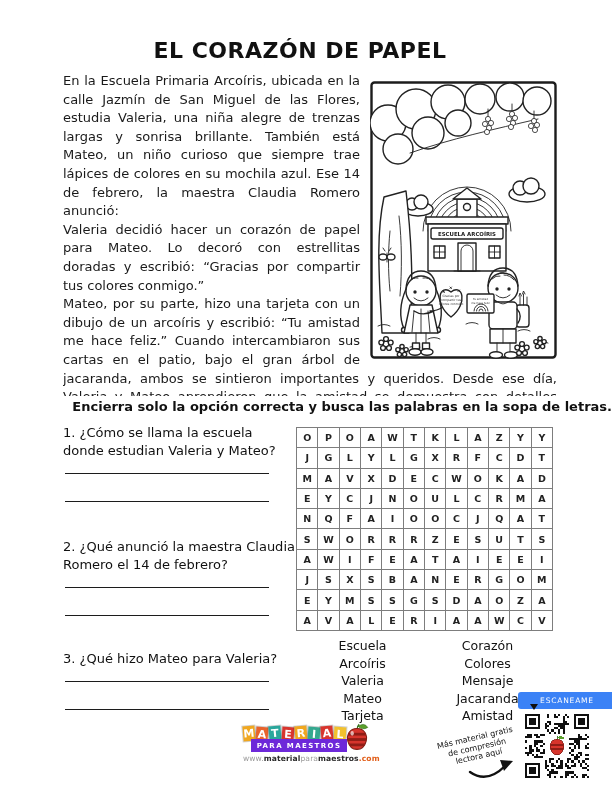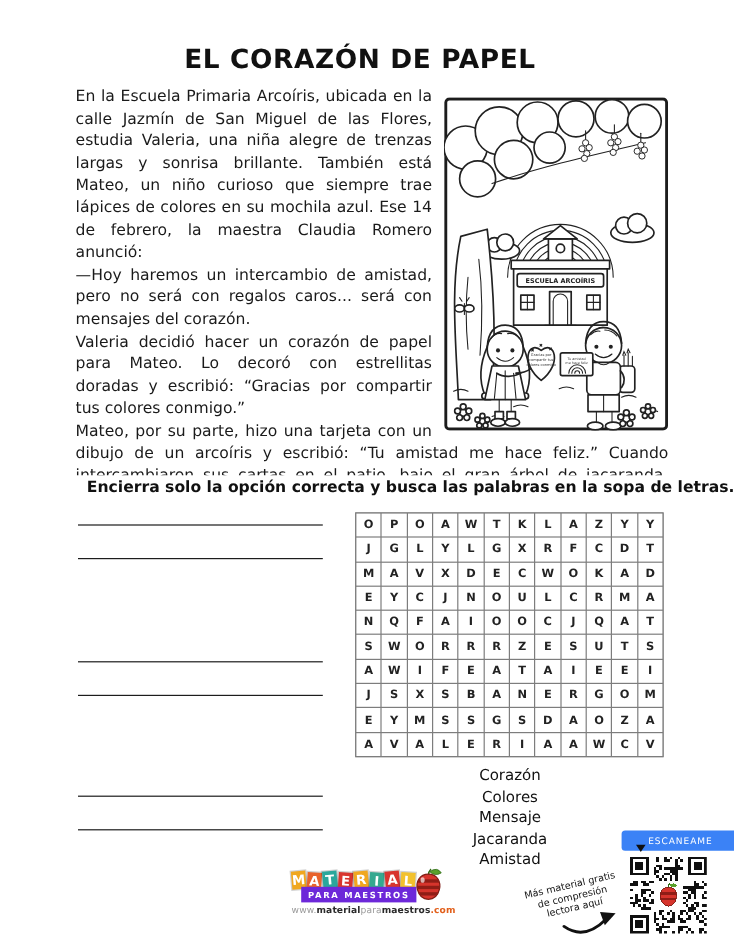--- a/index.html
+++ b/index.html
@@ -238,37 +238,39 @@
             <circle class="wh" cx="0" cy="-4.4" r="2.1"></circle>
             <circle class="wh" cx="4.1" cy="-1.3" r="2.1"></circle>
             <circle class="wh" cx="2.6" cy="3.5" r="2.1"></circle>
             <circle class="wh" cx="-2.6" cy="3.5" r="2.1"></circle>
             <circle class="wh" cx="-4.1" cy="-1.3" r="2.1"></circle>
           </g>
       </g>
     </svg>
   </div>
   <p>En la Escuela Primaria Arcoíris, ubicada en la calle Jazmín de San Miguel de las Flores, estudia Valeria, una niña alegre de trenzas largas y sonrisa brillante. También está Mateo, un niño curioso que siempre trae lápices de colores en su mochila azul. Ese 14 de febrero, la maestra Claudia Romero anunció:</p>
-  <p>—Hoy haremos un intercambio de amistad, pero no será con regalos caros... será con mensajes del corazón.</p>
   <p>Valeria decidió hacer un corazón de papel para Mateo. Lo decoró con estrellitas doradas y escribió: “Gracias por compartir tus colores conmigo.”</p>
   <p>Mateo, por su parte, hizo una tarjeta con un dibujo de un arcoíris y escribió: “Tu amistad me hace feliz.” Cuando intercambiaron sus cartas en el patio, bajo el gran árbol de jacaranda, ambos se sintieron importantes y queridos. Desde ese día, Valeria y Mateo aprendieron que la amistad se demuestra con detalles sencillos y sinceros.</p>
 </div>
 
 <div class="instruction">Encierra solo la opción correcta y busca las palabras en la sopa de letras.</div>
 
 <div class="questions">
   <div class="q q1">
+    <div class="q-text"><span>1.</span> <span>¿Cómo se llama la escuela donde estudian Valeria y Mateo?</span></div>
     <div class="ans-line first"></div>
     <div class="ans-line second"></div>
   </div>
   <div class="q q2">
+    <div class="q-text"><span>2.</span> <span>¿Qué anunció la maestra Claudia Romero el 14 de febrero?</span></div>
     <div class="ans-line first"></div>
     <div class="ans-line second"></div>
   </div>
   <div class="q q3">
+    <div class="q-text"><span>3.</span> <span>¿Qué hizo Mateo para Valeria?</span></div>
     <div class="ans-line first"></div>
     <div class="ans-line second"></div>
   </div>
 </div>
 
 <div class="ws-grid">
     <div class="ws-cell">O</div>
     <div class="ws-cell">P</div>
     <div class="ws-cell">O</div>
     <div class="ws-cell">A</div>
@@ -384,20 +386,27 @@
     <div class="ws-cell">R</div>
     <div class="ws-cell">I</div>
     <div class="ws-cell">A</div>
     <div class="ws-cell">A</div>
     <div class="ws-cell">W</div>
     <div class="ws-cell">C</div>
     <div class="ws-cell">V</div>
   </div>
 
 <div class="wordlist">
+  <div class="wl-col">
+    <span>Escuela</span>
+    <span>Arcoíris</span>
+    <span>Valeria</span>
+    <span>Mateo</span>
+    <span>Tarjeta</span>
+  </div>
   <div class="wl-col">
     <span>Corazón</span>
     <span>Colores</span>
     <span>Mensaje</span>
     <span>Jacaranda</span>
     <span>Amistad</span>
   </div>
 </div>
 
 <div class="logo">

